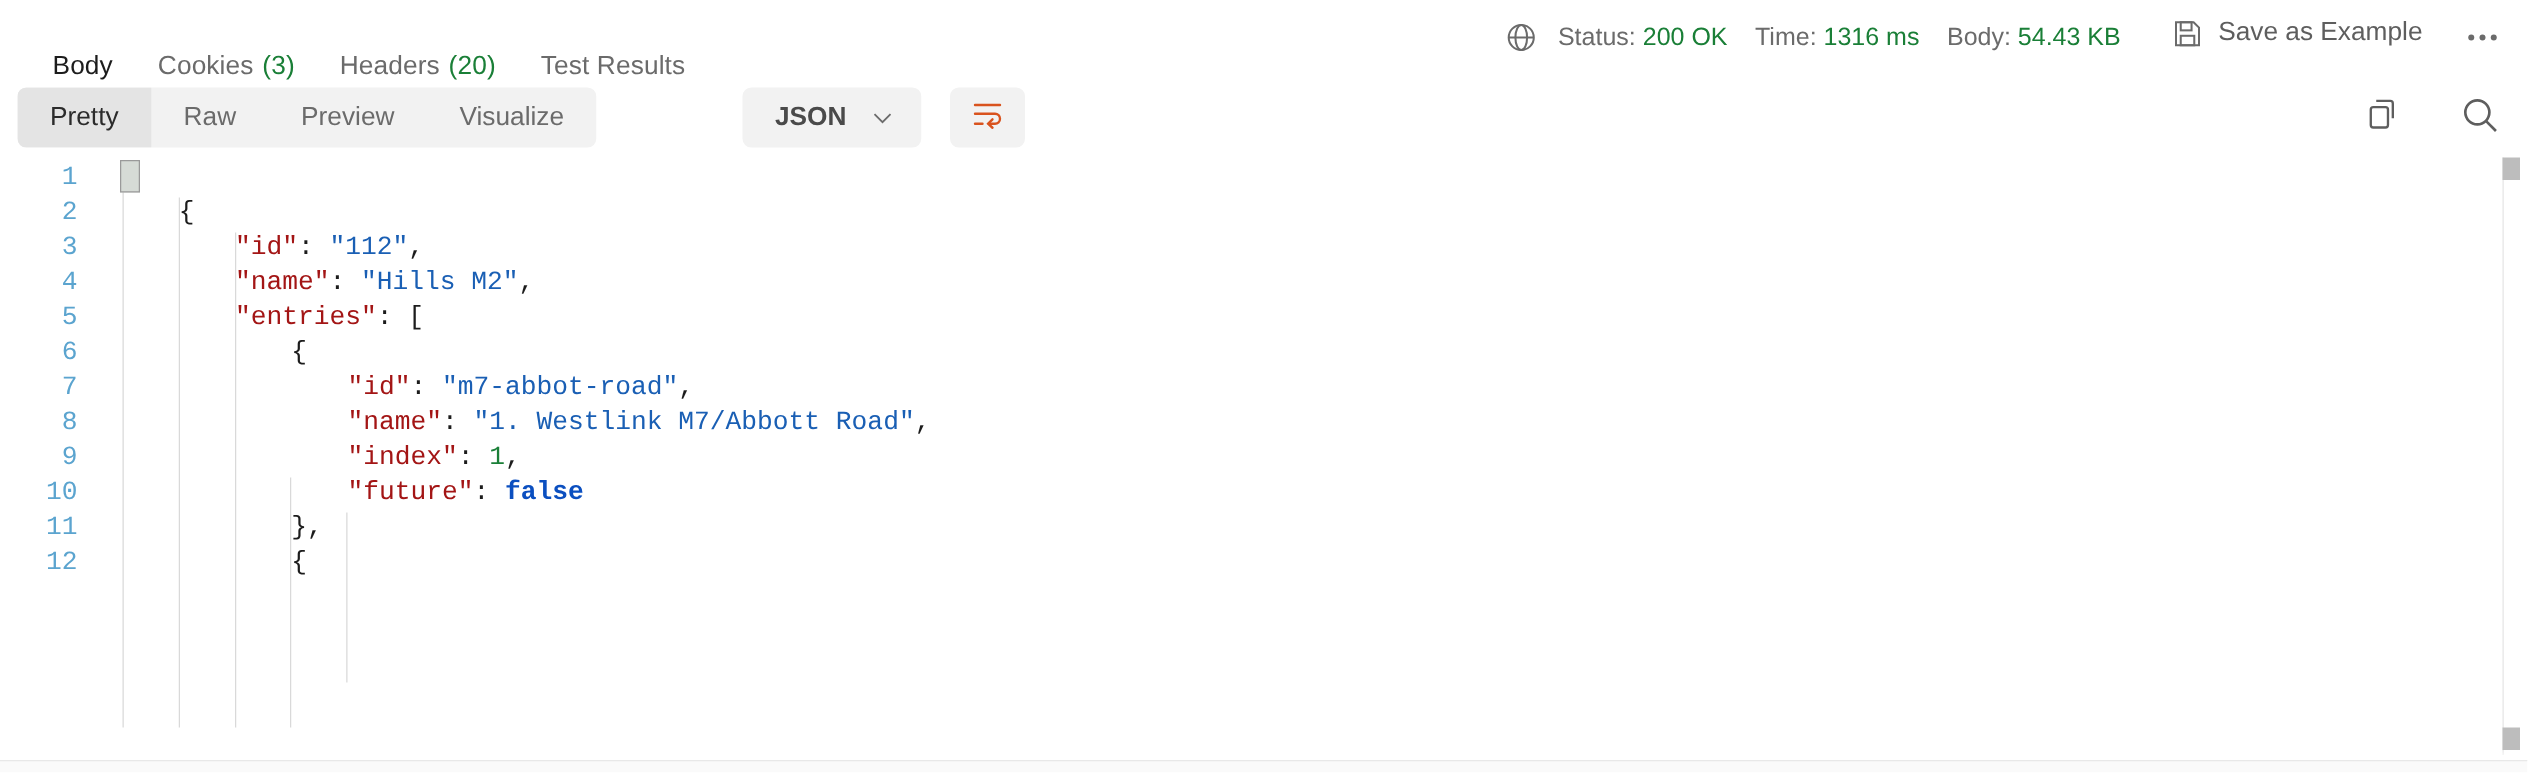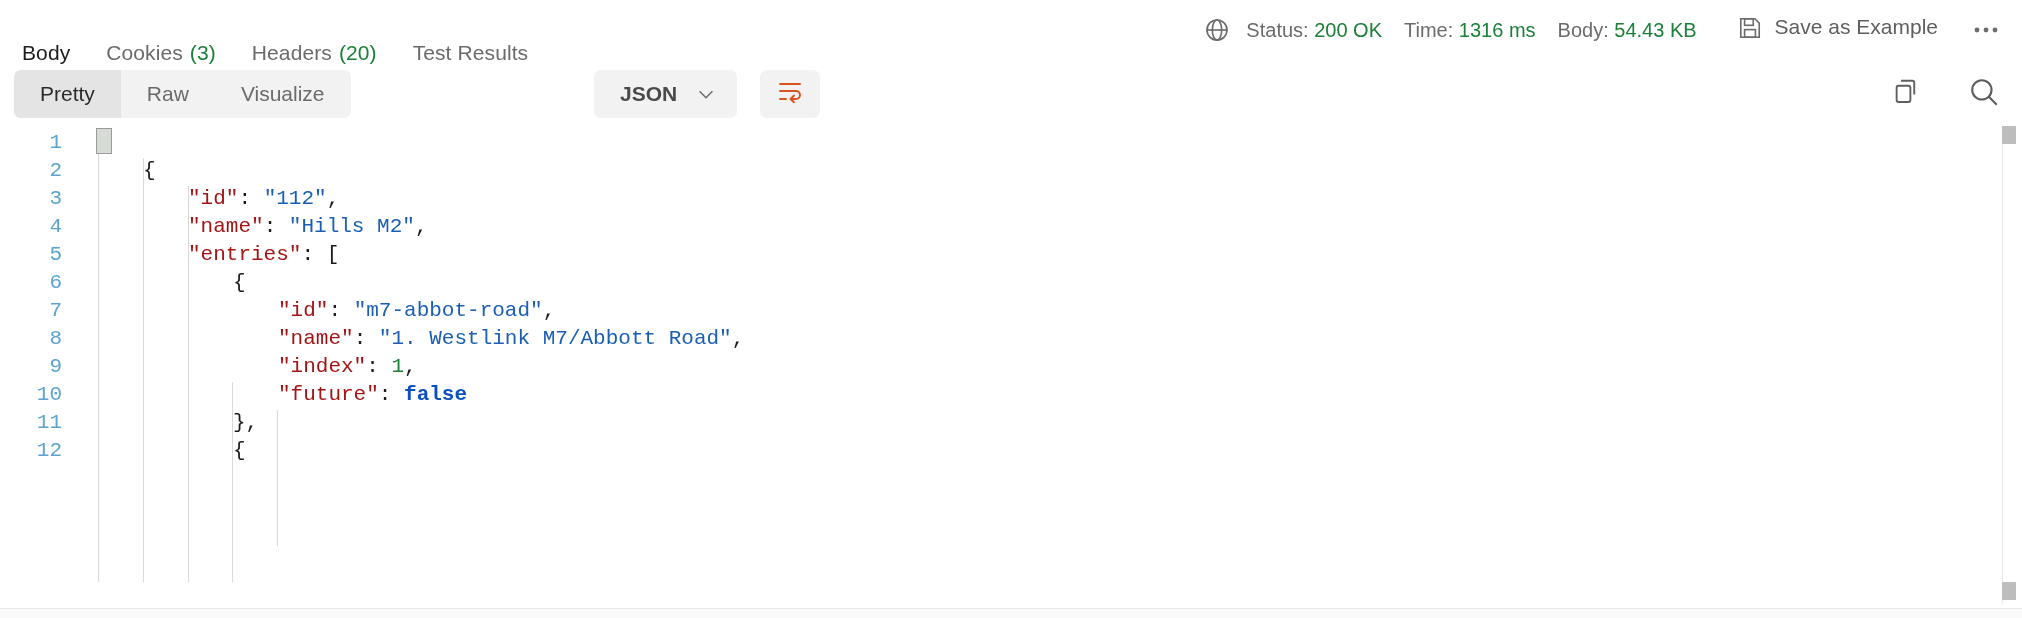--- a/index.html
+++ b/index.html
@@ -9,21 +9,21 @@
     font-family: "Liberation Sans", sans-serif;
     overflow: hidden;
   }
   .app { position: relative; width: 2022px; height: 618px; background:#fff; }
 
   
   .resp-bar {
     position: absolute; left: 0; top: 0; width: 2022px; height: 60px;
     display: flex; align-items: center;
   }
-  .resp-tabs { display: flex; align-items: flex-end; height: 60px; padding-left: 4px; margin-top: 45px; }
+  .resp-tabs { display: flex; align-items: flex-end; height: 60px; padding-left: 24px; margin-top: 45px; }
   .resp-tab {
     position: relative; height: 60px; display: flex; align-items: center;
     padding: 0 18px; font-size: 21px; color: #6b6b6b; cursor: pointer;
     letter-spacing: .1px;
   }
   .resp-tab.active { color: #1c1c1c; }
   .resp-tab.active .underline {
     position: absolute; left: 14px; right: 14px; bottom: 7px; height: 4px;
     background: #ff6c37; border-radius: 2px;
   }
@@ -187,20 +187,21 @@
           <circle cx="14" cy="6" r="2.4"></circle>
           <circle cx="23" cy="6" r="2.4"></circle>
       </svg>
     </div>
   </div>
 
   <div class="tool-bar">
     <div class="seg" id="view-modes">
         <div class="seg-item active">Pretty</div>
         <div class="seg-item">Raw</div>
+        <div class="seg-item">Preview</div>
         <div class="seg-item">Visualize</div>
       </div>
 
     <div class="fmt-select">
       <span>JSON</span>
       <span class="chev">
         <svg width="22" height="22" viewBox="0 0 24 24" fill="none" stroke="#6b6b6b" stroke-width="1.6">
           <polyline points="5,9 12,16 19,9"></polyline>
         </svg>
       </span>

